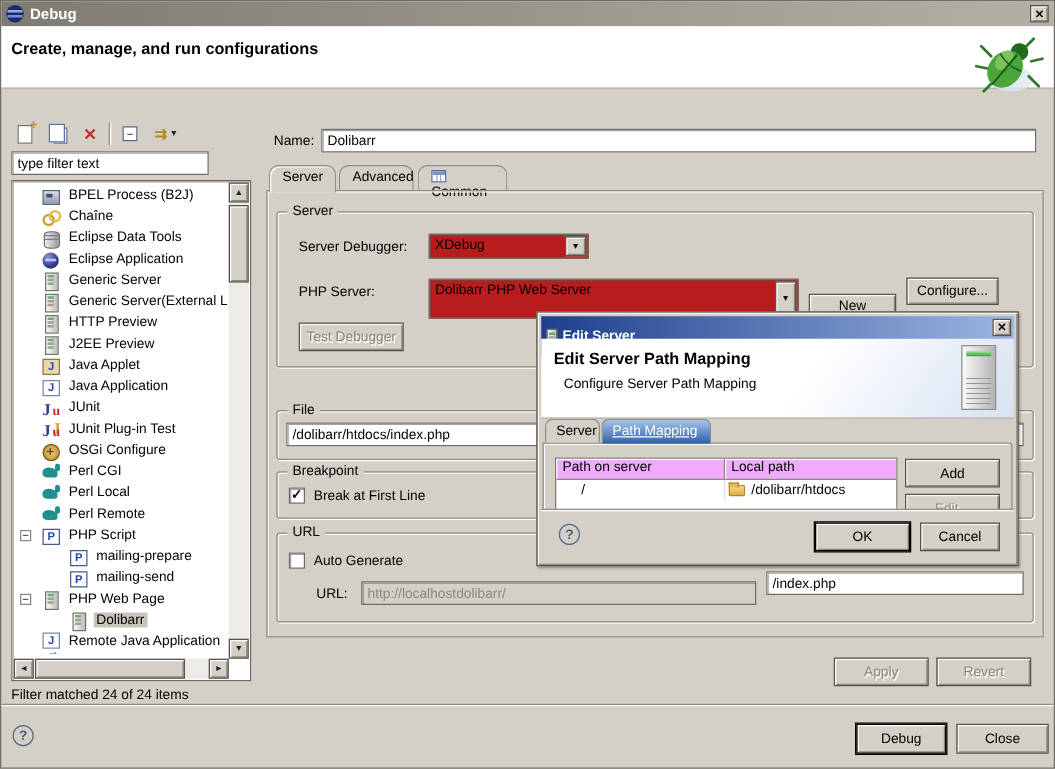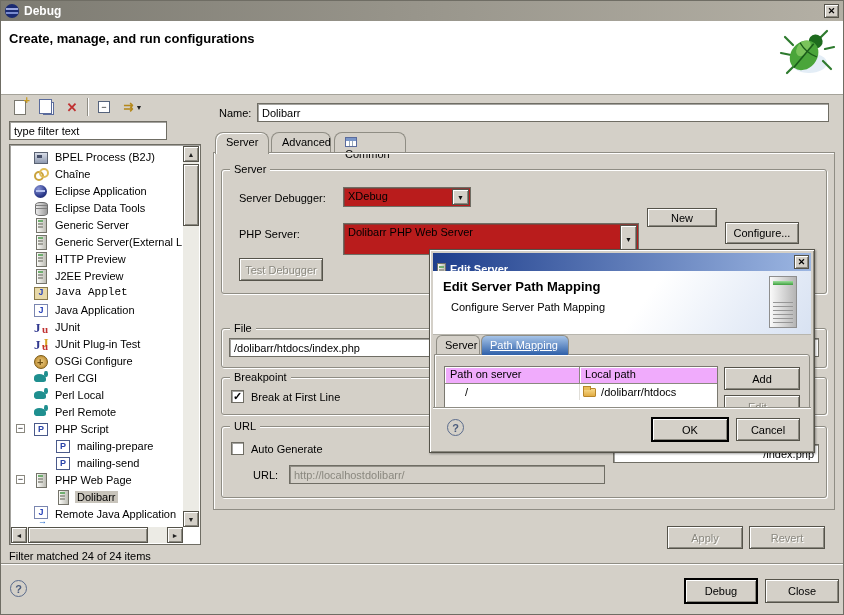--- a/index.html
+++ b/index.html
@@ -32,21 +32,21 @@
            border:1px solid #55534a; box-shadow: inset 1px 1px 0 #fff, inset -1px -1px 0 #8a887f;
            display:flex; align-items:center; justify-content:center; font-size:7px; color:#111; }
   .helpcircle { position:absolute; width:17px; height:17px; border:1px solid #5a6b8c; border-radius:50%;
            color:#4a5b7c; font-size:11px; font-weight:bold; display:flex; align-items:center; justify-content:center; background:transparent; }
 
   
   .titlebar { position:absolute; left:0; top:0; width:100%; height:20px;
               background:linear-gradient(90deg,#7d7b72,#b4b0a5); display:flex; align-items:center; }
   .titlebar .ttext { color:#fff; font-weight:bold; font-size:12px; margin-left:4px; }
   .closebox { position:absolute; right:4px; top:3px; width:15px; height:14px; font-size:9px; font-weight:bold; }
-  .headerbar { position:absolute; left:0; top:20px; width:100%; height:74px; background:#fff; border-bottom:1px solid #a5a39a; }
+  .headerbar { position:absolute; left:0; top:20px; width:100%; height:50px; background:#fff; border-bottom:1px solid #a5a39a; }
   .headerbar .htitle { position:absolute; left:8px; top:10px; font-size:13px; font-weight:bold; }
   .bugwrap { position:absolute; right:8px; top:2px; width:58px; height:60px; }
 
   
   .tbicon { position:absolute; top:96px; width:22px; height:20px; display:flex; align-items:center; justify-content:center; }
   .tbsep { position:absolute; top:97px; width:1px; height:18px; background:#8f8d84; box-shadow:1px 0 0 #fff; }
   .ic-new { position:relative; width:12px; height:15px; background:#fff; border:1px solid #7a786f; }
   .ic-new::after { content:"+"; position:absolute; right:-5px; top:-7px; color:#c89a20; font-weight:bold; font-size:11px; }
   .ic-copy { position:relative; width:11px; height:13px; background:#fff; border:1px solid #5a6b9c; margin-left:4px; margin-top:3px; }
   .ic-copy::before { content:""; position:absolute; left:-5px; top:-4px; width:11px; height:13px; background:#fff; border:1px solid #5a6b9c; }
@@ -214,27 +214,27 @@
       <span class="ic-filter">⇉</span>
       <span class="ic-dropdown">▼</span>
     </div>
 
   <input class="field" style="left: 8px; top: 120px; width: 158px; height: 19px;" value="type filter text">
 
   <div class="treebox">
     <div class="treerows" id="tree-rows">
         <div class="trow" style="padding-left: 22px;"><span class="ti ti-bpel"></span><span class="tlabel">BPEL Process (B2J)</span></div>
         <div class="trow" style="padding-left: 22px;"><span class="ti ti-chain"></span><span class="tlabel">Chaîne</span></div>
+        <div class="trow" style="padding-left: 22px;"><span class="ti ti-database"></span><span class="tlabel">Eclipse Data Tools</span></div>
         <div class="trow" style="padding-left: 22px;"><span class="ti ti-eclipse"></span><span class="tlabel">Eclipse Application</span></div>
-        <div class="trow" style="padding-left: 22px;"><span class="ti ti-database"></span><span class="tlabel">Eclipse Data Tools</span></div>
         <div class="trow" style="padding-left: 22px;"><span class="ti ti-server"></span><span class="tlabel">Generic Server</span></div>
         <div class="trow" style="padding-left: 22px;"><span class="ti ti-server"></span><span class="tlabel">Generic Server(External La</span></div>
         <div class="trow" style="padding-left: 22px;"><span class="ti ti-server"></span><span class="tlabel">HTTP Preview</span></div>
         <div class="trow" style="padding-left: 22px;"><span class="ti ti-server"></span><span class="tlabel">J2EE Preview</span></div>
-        <div class="trow" style="padding-left: 22px; font-family: Liberation Mono, monospace;"><span class="ti ti-japplet"></span><span class="tlabel">Java Applet</span></div>
+        <div class="trow" style="padding-left: 22px;"><span class="ti ti-japplet"></span><span class="tlabel">Java Applet</span></div>
         <div class="trow" style="padding-left: 22px;"><span class="ti ti-java"></span><span class="tlabel">Java Application</span></div>
         <div class="trow" style="padding-left: 22px;"><span class="ti ti-junit"></span><span class="tlabel">JUnit</span></div>
         <div class="trow" style="padding-left: 22px;"><span class="ti ti-junit-plugin"></span><span class="tlabel">JUnit Plug-in Test</span></div>
         <div class="trow" style="padding-left: 22px;"><span class="ti ti-osgi"></span><span class="tlabel">OSGi Configure</span></div>
         <div class="trow" style="padding-left: 22px;"><span class="ti ti-perl"></span><span class="tlabel">Perl CGI</span></div>
         <div class="trow" style="padding-left: 22px;"><span class="ti ti-perl"></span><span class="tlabel">Perl Local</span></div>
         <div class="trow" style="padding-left: 22px;"><span class="ti ti-perl"></span><span class="tlabel">Perl Remote</span></div>
         <div class="trow" style="padding-left: 22px;"><span class="expander">−</span><span class="ti ti-php"></span><span class="tlabel">PHP Script</span></div>
         <div class="trow" style="padding-left: 44px;"><span class="ti ti-php"></span><span class="tlabel">mailing-prepare</span></div>
         <div class="trow" style="padding-left: 44px;"><span class="ti ti-php"></span><span class="tlabel">mailing-send</span></div>
@@ -269,21 +269,21 @@
   <span class="label" style="left:238px;top:191px">Server Debugger:</span>
   <div class="combo" style="left:342px;top:186px;width:128px;height:20px">
     <span class="cval">XDebug</span>
     <span class="carrow">▼</span>
   </div>
   <span class="label" style="left:238px;top:227px">PHP Server:</span>
   <div class="combo" style="left:342px;top:222px;width:296px;height:32px">
     <span class="cval">Dolibarr PHP Web Server</span>
     <span class="carrow">▼</span>
   </div>
-  <div class="btn" style="left:646px;top:207px;width:70px;height:19px">
+  <div class="btn" style="left:646px;top:234px;width:70px;height:19px">
       <span>New</span>
     </div>
   <div class="btn" style="left:724px;top:221px;width:74px;height:22px">
       <span>Configure...</span>
     </div>
   <div class="btn disabled" style="left:238px;top:257px;width:84px;height:23px">
       <span>Test Debugger</span>
     </div>
 
   <div class="group" style="left:220px;top:327px;width:606px;height:40px">
@@ -297,21 +297,21 @@
   <div class="checkbox" style="left:230px;top:389px">✓</div>
   <span class="label" style="left:250px;top:390px">Break at First Line</span>
 
   <div class="group" style="left:220px;top:425px;width:606px;height:72px">
     <span class="legend">URL</span>
   </div>
   <div class="checkbox" style="left:230px;top:441px"></div>
   <span class="label" style="left:250px;top:442px">Auto Generate</span>
   <span class="label" style="left:252px;top:468px">URL:</span>
   <input class="field disabled" style="left: 288px; top: 464px; width: 316px; height: 19px;" value="http://localhostdolibarr/">
-  <input class="field" style="left: 612px; top: 443px; width: 206px; height: 19px; text-align: right;" value="/index.php">
+  <input class="field" style="left: 612px; top: 456px; width: 206px; height: 19px;" value="/index.php">
 
   <div class="btn disabled" style="left:666px;top:525px;width:76px;height:23px">
       <span>Apply</span>
     </div>
   <div class="btn disabled" style="left:748px;top:525px;width:76px;height:23px">
       <span>Revert</span>
     </div>
 
   <div class="footer-sep"></div>
   <div class="helpcircle" style="left:9px;top:579px">?</div>

